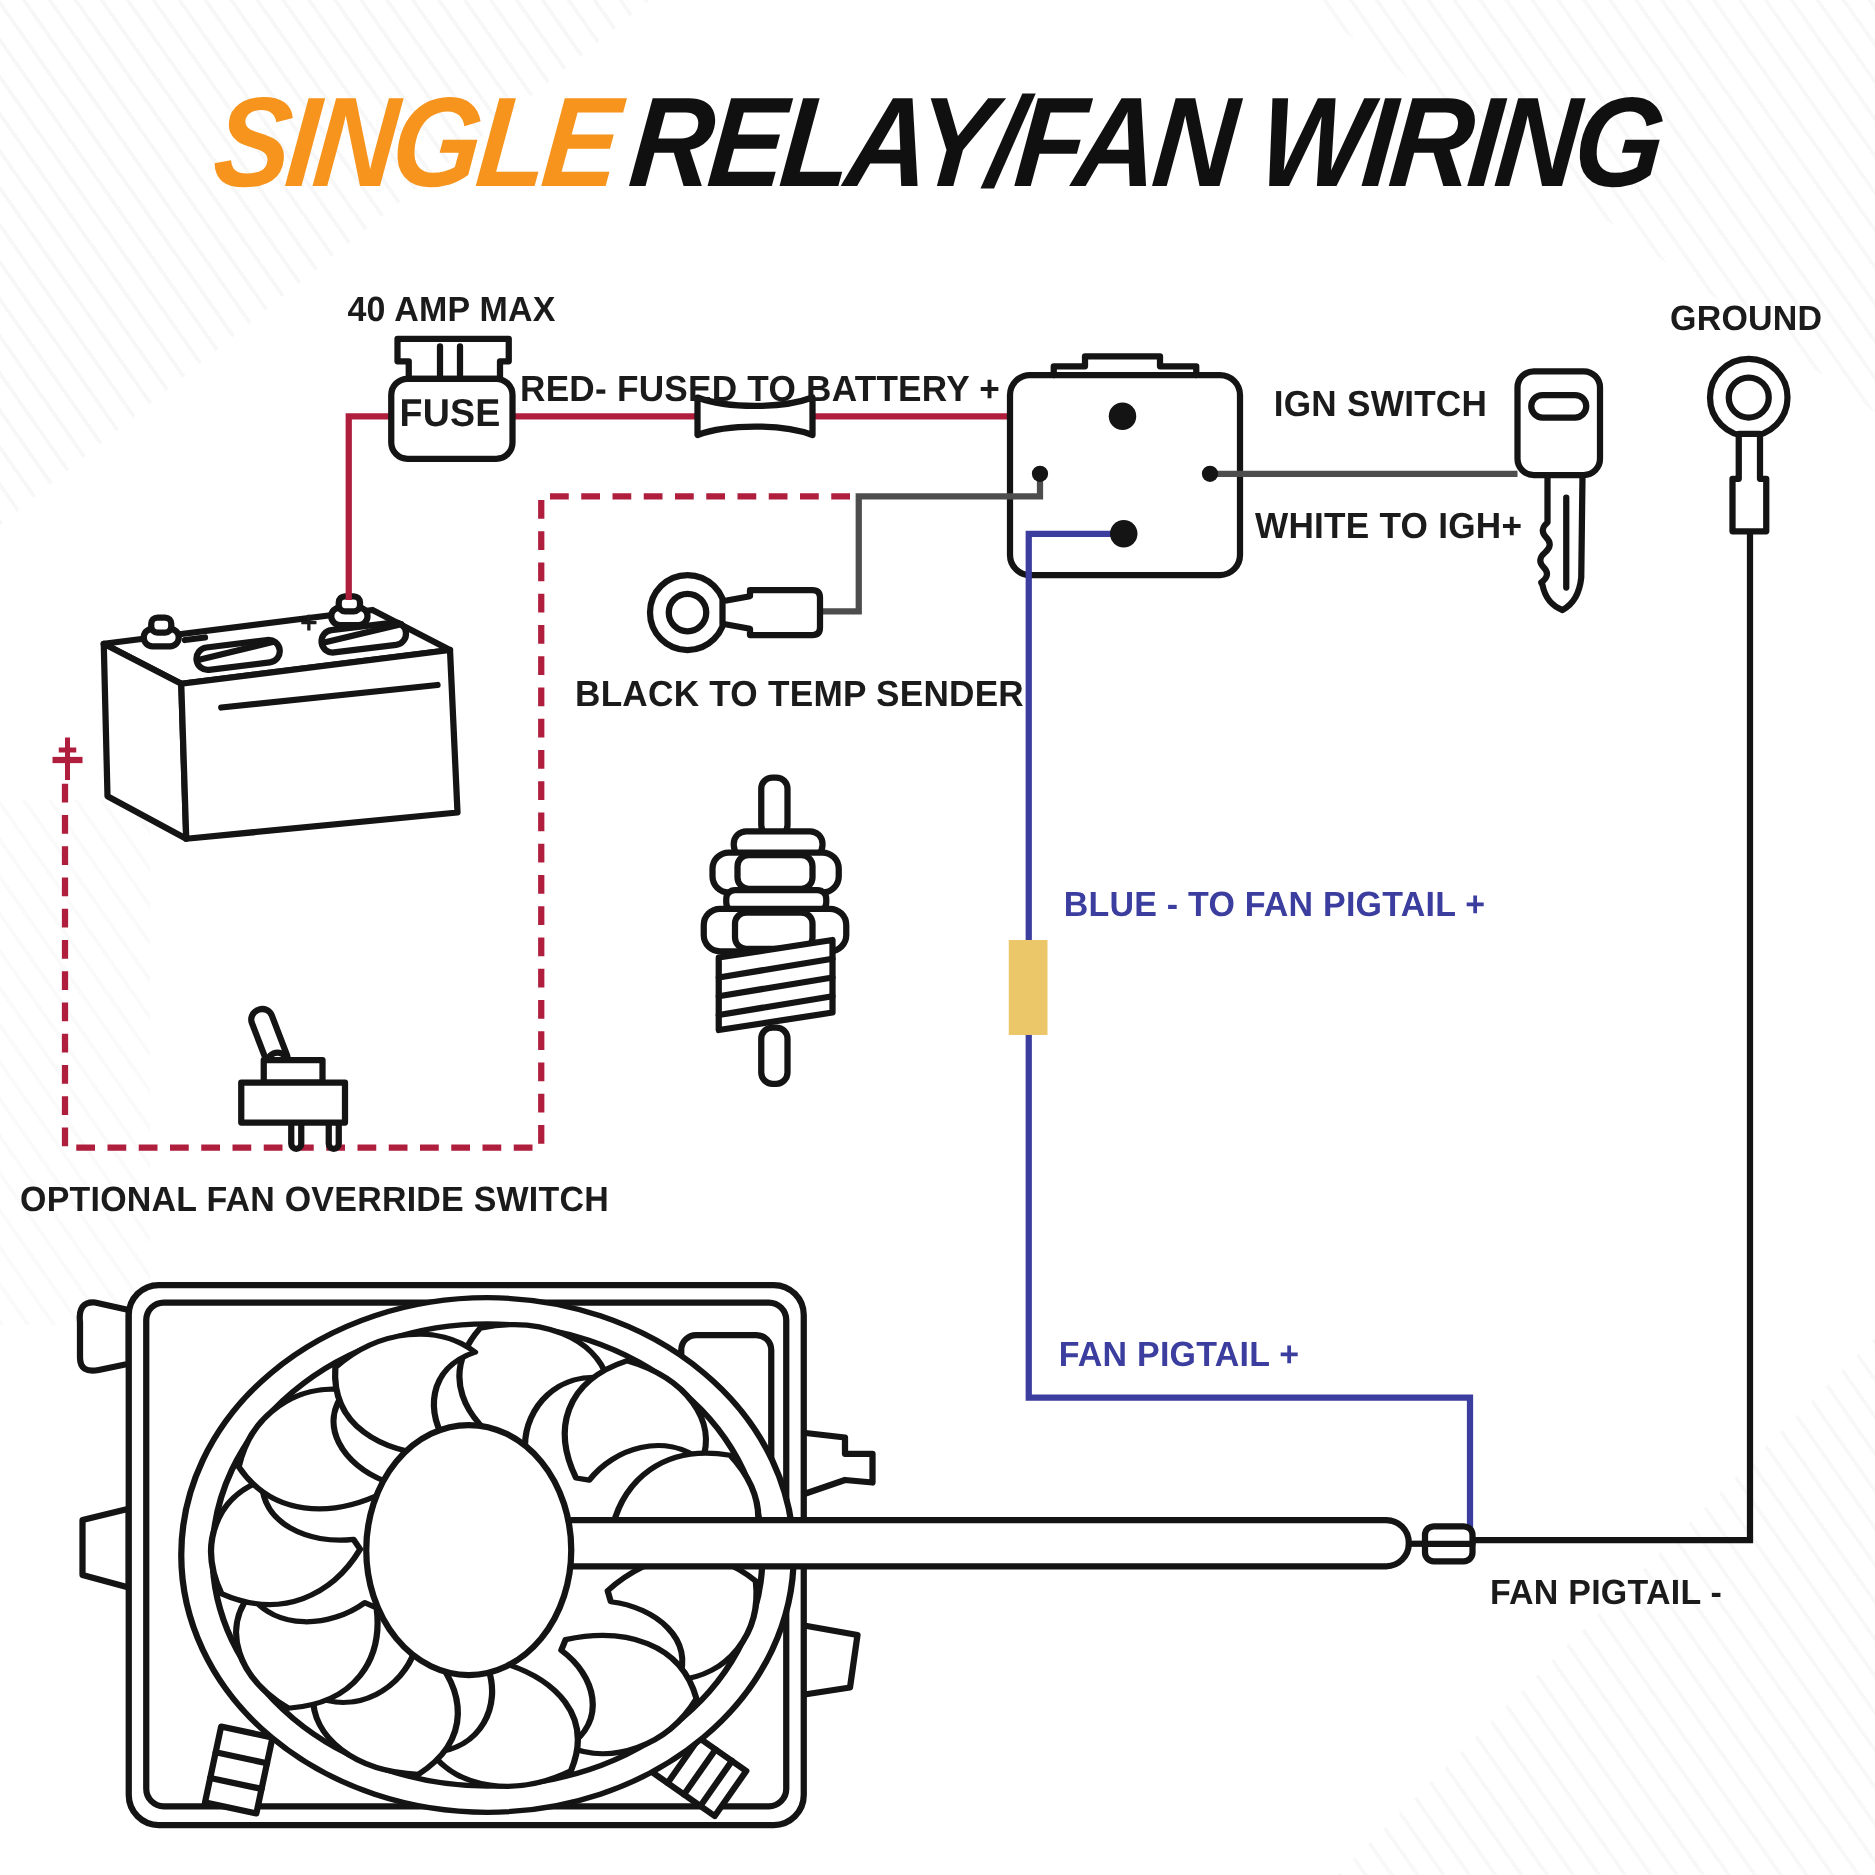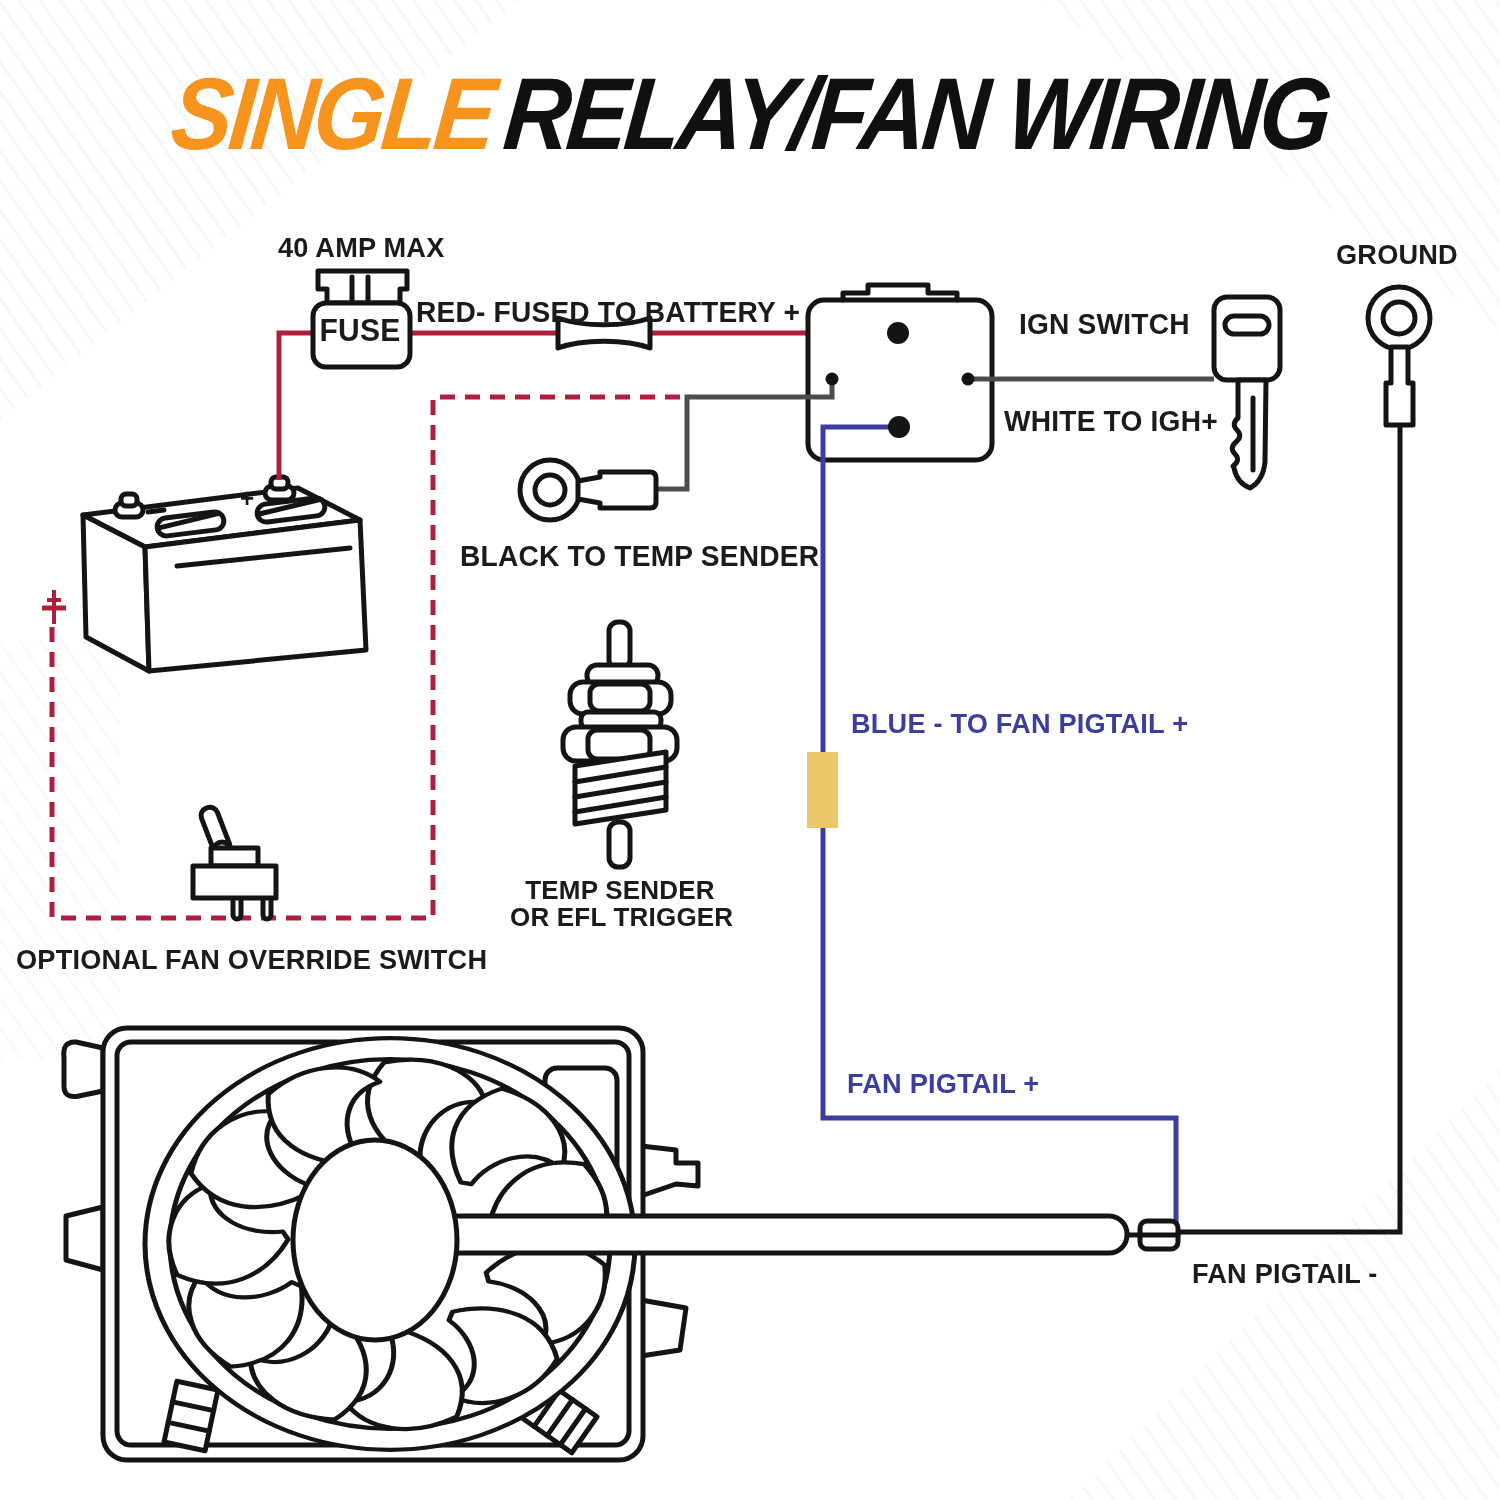--- a/index.html
+++ b/index.html
@@ -209,22 +209,18 @@
     </g>
   </svg>
 
   <div class="lbl" style="left:278px;top:232px;">40 AMP MAX</div>
   <div class="lbl center" style="left:313px;top:313px;width:97px;font-size:31px;">FUSE</div>
   <div class="lbl" style="left:416px;top:296px;font-size:29px;">RED- FUSED TO BATTERY +</div>
   <div class="lbl" style="left:1019px;top:308px;font-size:29px;">IGN SWITCH</div>
   <div class="lbl" style="left:1004px;top:405px;font-size:29px;">WHITE TO IGH+</div>
   <div class="lbl" style="left:1336px;top:239px;">GROUND</div>
   <div class="lbl" style="left:460px;top:540px;font-size:29px;">BLACK TO TEMP SENDER</div>
-  <div class="lbl center" style="left:510px;top:877px;width:220px;font-size:26px;line-height:27px;transform:none;">
-    <div>TEMP SENDER</div>
-    <div>OR EFL TRIGGER</div>
-  </div>
   <div class="lbl" style="left:16px;top:944px;">OPTIONAL FAN OVERRIDE SWITCH</div>
   <div class="lbl blue" style="left:851px;top:708px;">BLUE - TO FAN PIGTAIL +</div>
   <div class="lbl blue" style="left:847px;top:1068px;">FAN PIGTAIL +</div>
   <div class="lbl" style="left:1192px;top:1258px;">FAN PIGTAIL -</div>
   <div class="lbl" style="left:240px;top:484px;font-size:25px;">+</div>
 </div>
 
 </body></html>

